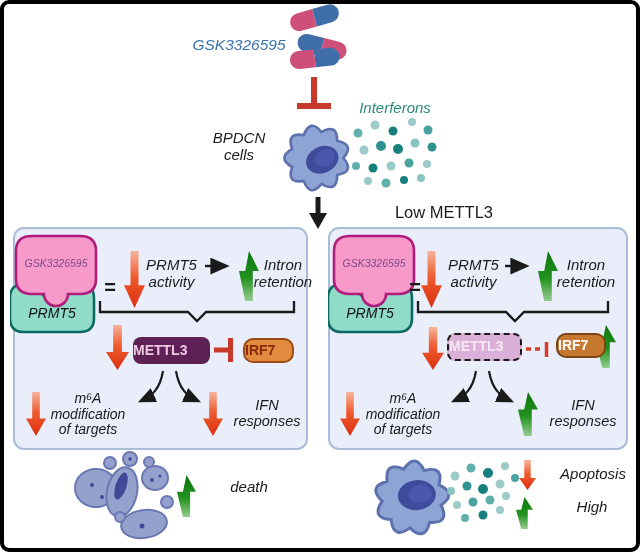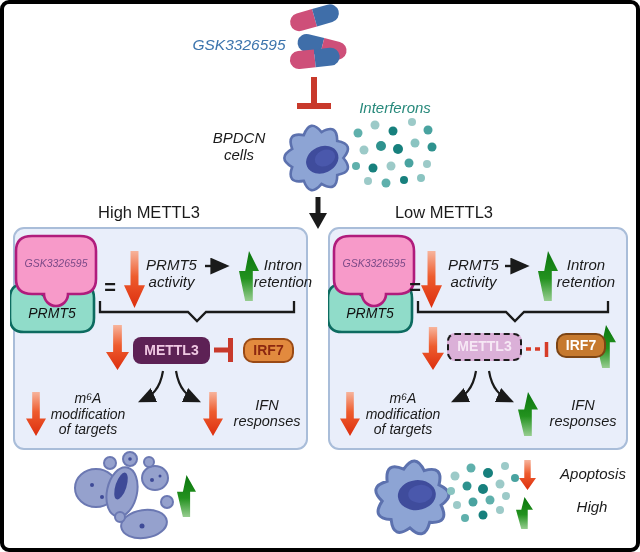--- a/index.html
+++ b/index.html
@@ -9,21 +9,21 @@
   .abs{position:absolute;}
   .lbl{position:absolute;text-align:center;font-size:15px;line-height:1.12;z-index:6;font-style:italic;}
   .lbl span{display:block;}
   .panel{position:absolute;background:#e9eefa;border:2px solid #a9bdd9;border-radius:11px;z-index:1;box-sizing:border-box;}
   .ptitle{position:absolute;font-size:16.5px;text-align:center;z-index:6;}
   .ar{position:absolute;z-index:5;}
   .ar.red{background:linear-gradient(180deg,#f7b49c 0%,#ee5c2e 45%,#dc2e0e 100%);
           clip-path:polygon(31% 0,69% 0,69% 60%,100% 60%,50% 100%,0 60%,31% 60%);}
   .ar.green{background:linear-gradient(180deg,#0a750d 0%,#23921f 55%,#97cd90 100%);
           clip-path:polygon(50% 0,100% 40%,69% 40%,69% 100%,31% 100%,0 40%,31% 40%);}
-  .nodebox{position:absolute;box-sizing:border-box;text-align:center;font-weight:bold;font-size:14px;z-index:6;}
+  .nodebox{position:absolute;box-sizing:border-box;text-align:left;font-weight:bold;font-size:14px;z-index:6;}
   .mettl3-solid{background:#5d2155;color:#efc7e2;border-radius:8px;}
   .irf7-left{background:#e28a3e;color:#8c2810;border:2px solid #9a4a15;border-radius:10px;}
   .mettl3-dashed{background:#dbb0d8;color:#f6e8f5;border:2.5px dashed #1a1a1a;border-radius:8px;}
   .irf7-right{background:#c6792e;color:#ffffff;border:2px solid #7c4414;border-radius:10px;}
   .gsk-lbl{font-size:10.5px;color:#7c4a88;}
   .prmt5-lbl{font-size:14px;color:#111;}
   .eq{font-size:20px;font-weight:bold;z-index:6;position:absolute;text-align:center;}
   svg{display:block;}
 </style>
 </head>
@@ -81,21 +81,20 @@
         <circle cx="20" cy="63" r="4" fill="#9ccac8"></circle>
       <circle cx="38" cy="65" r="4.5" fill="#5fb0ac"></circle>
         <circle cx="56" cy="62" r="4" fill="#17807d"></circle>
       <circle cx="73" cy="60" r="4" fill="#8ac4c1"></circle>
     </g>
   </svg>
 
   <div class="panel" style="left:13px;top:227px;width:295px;height:223px"></div>
   <div class="panel" style="left:328px;top:227px;width:300px;height:223px"></div>
 
-  <div class="ptitle" style="left:89px;top:203px;width:120px">High METTL3</div>
   <div class="ptitle" style="left:384px;top:203px;width:120px">Low METTL3</div>
 
   <svg class="abs" style="left:0;top:0;z-index:4;pointer-events:none" width="640" height="552" viewBox="0 0 640 552">
     <defs>
       <marker id="ah" markerWidth="9" markerHeight="8" refX="6.5" refY="3.5" orient="auto">
         <path d="M0,0 L8,3.5 L0,7 Z" fill="#1a1a1a"></path>
       </marker>
     </defs>
 
     <g stroke="#c8392b" stroke-width="6">
@@ -221,20 +220,21 @@
       <circle cx="20" cy="35" r="2"></circle>
         <circle cx="30" cy="47" r="2"></circle>
         <circle cx="80" cy="30" r="2"></circle>
       <circle cx="70" cy="76" r="2.5"></circle>
         <circle cx="58" cy="9" r="1.8"></circle>
         <circle cx="88" cy="26" r="1.5"></circle>
     </g>
   </svg>
   <div class="ar green" style="left:177px;top:475px;width:19px;height:42px"></div>
   <div class="lbl" style="left:194px;top:479px;width:110px">
+    <span>death</span>
   </div>
 
   <svg class="abs" style="left:362px;top:448px;z-index:3" width="100" height="100" viewBox="-50 -50 100 100">
     <g transform="rotate(14)">
       <path d="M30,0 Q43.2,15.7 23,19.3 Q23,39.8 5.2,29.5 Q-8,45.3 -15,26 Q-35.2,29.6 -28.2,10.3 Q-46,0 -28.2,-10.3 Q-35.2,-29.6 -15,-26 Q-8,-45.3 5.2,-29.5 Q23,-39.8 23,-19.3 Q43.2,-15.7 30,0 Z" fill="#8da4d4" stroke="#5c71ae" stroke-width="3"></path>
       <ellipse cx="4" cy="-4" rx="19" ry="15" transform="rotate(-20 4 -4)" fill="#3f4c9c"></ellipse>
       <ellipse cx="7" cy="-6" rx="12" ry="9" transform="rotate(-20 7 -6)" fill="#4a58ac"></ellipse>
     </g>
   </svg>
   <svg class="abs" style="left:443px;top:458px;z-index:3" width="80" height="70" viewBox="0 0 80 70">

